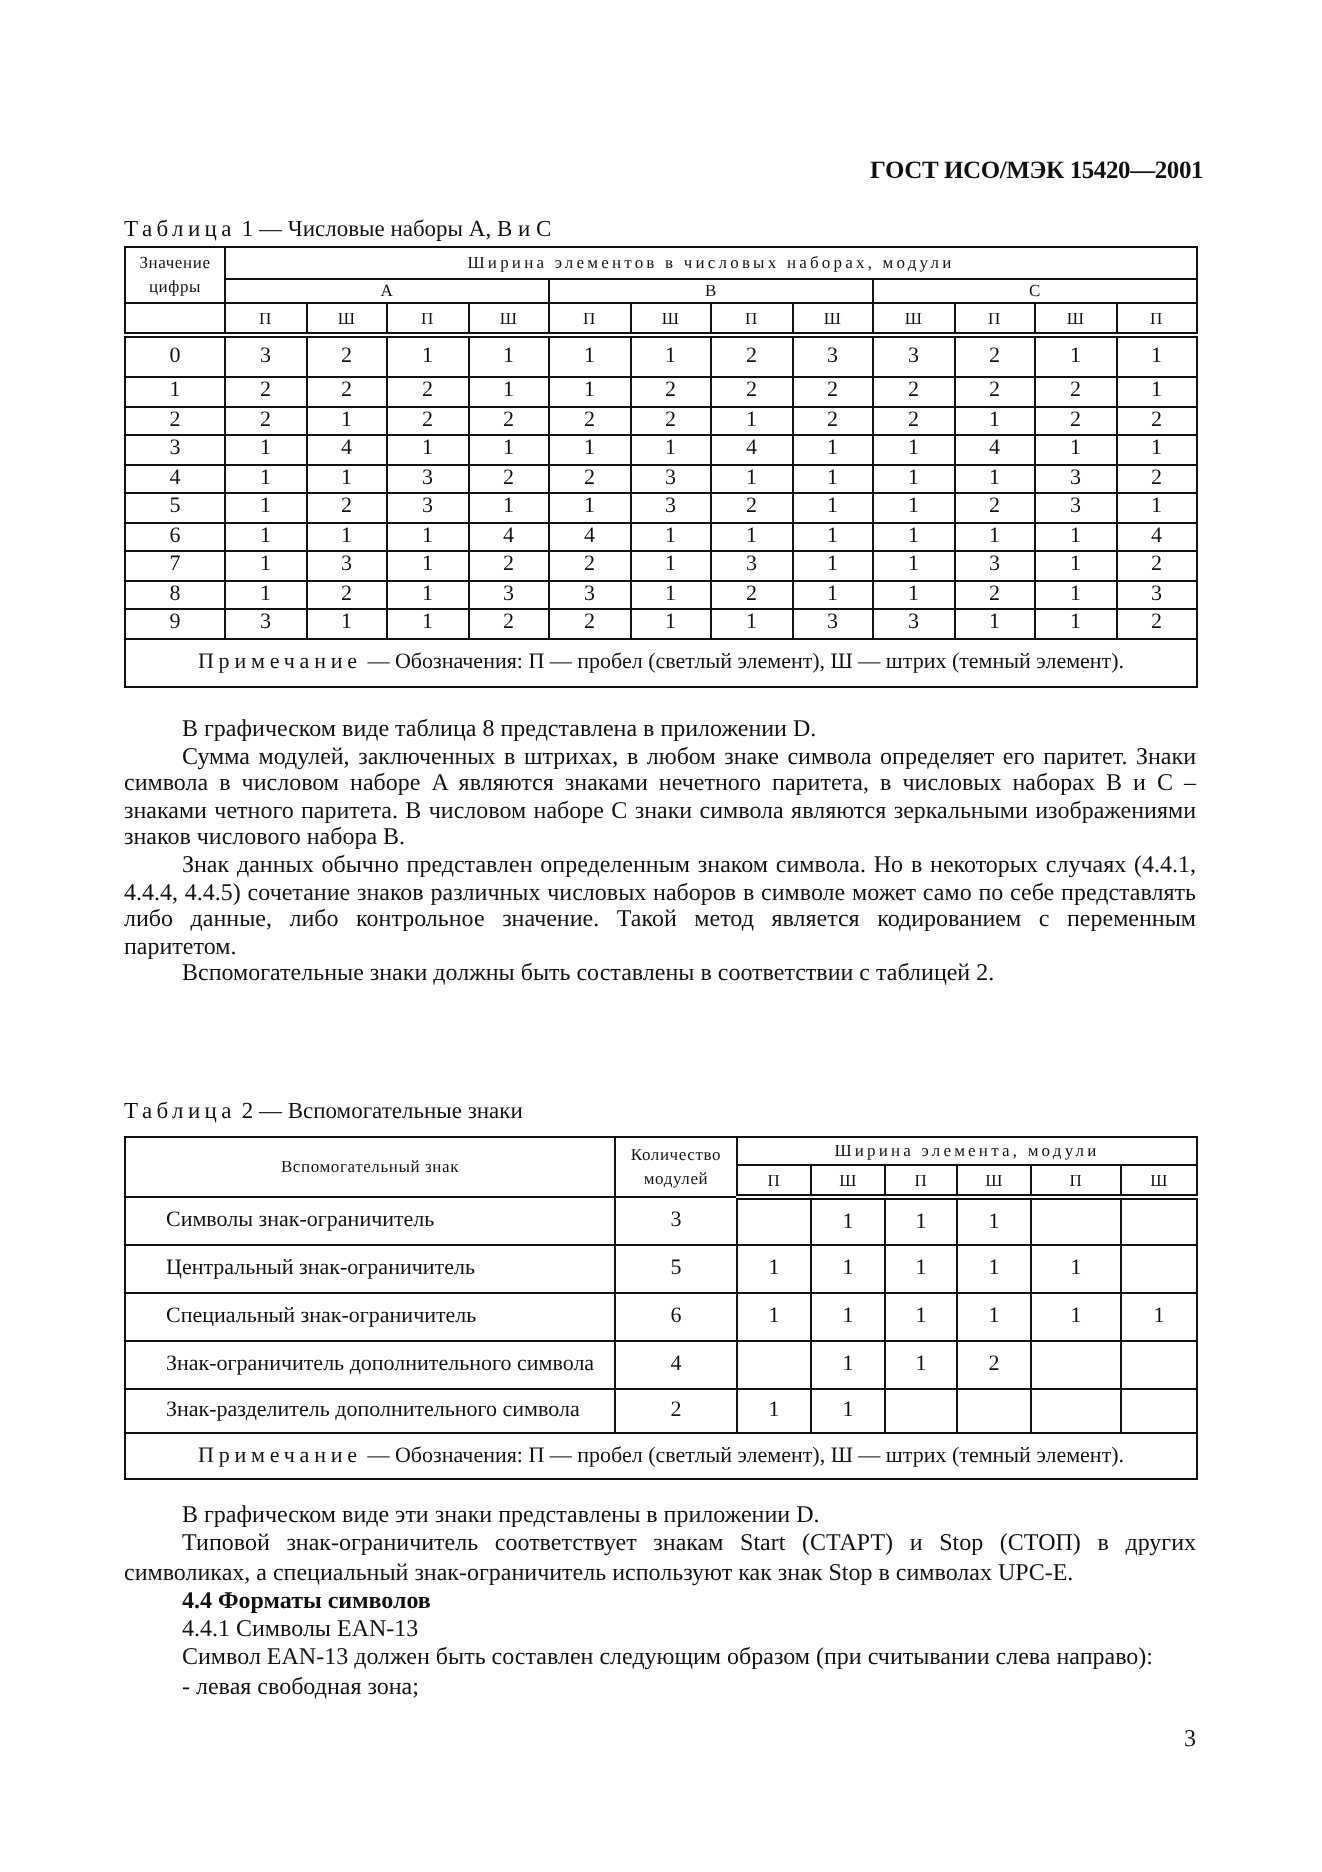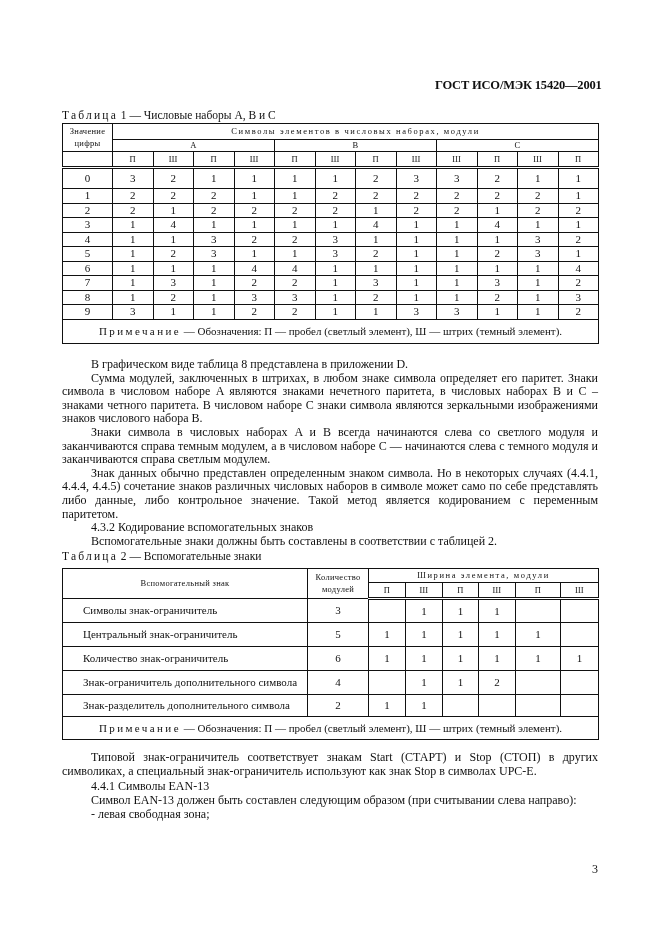--- a/index.html
+++ b/index.html
@@ -45,21 +45,21 @@
       <col style="width:40.5px">
       <col style="width:40.5px">
     <col style="width:40.5px">
       <col style="width:40.5px">
       <col style="width:40.5px">
       <col style="width:40.5px">
   </colgroup>
   <tbody>
       <tr style="height:16px">
     <td rowspan="2" class="small" style="line-height:1.35; padding:0 3px;">Значение цифры</td>
-    <td colspan="12" class="wide">Символы элементов в числовых наборах, модули</td>
+    <td colspan="12" class="wide">Ширина элементов в числовых наборах, модули</td>
   </tr>
   <tr style="height:12px">
     <td colspan="4" class="small">A</td>
     <td colspan="4" class="small">B</td>
     <td colspan="4" class="small">C</td>
   </tr>
   <tr class="dbl" style="height:16px">
     <td></td>
     <td class="small">П</td>
     <td class="small">Ш</td>
@@ -232,23 +232,21 @@
     <td colspan="13" class="note">
       <span class="sp">Примечание</span><span> — Обозначения: П — пробел (светлый элемент), Ш — штрих (темный элемент).</span>
     </td>
   </tr>
 </tbody>
   </table>
 
 <div class="body" style="top:358px;">
   <p>В графическом виде таблица 8 представлена в приложении D.</p>
   <p>Сумма модулей, заключенных в штрихах, в любом знаке символа определяет его паритет. Знаки символа в числовом наборе A являются знаками нечетного паритета, в числовых наборах B и C – знаками четного паритета. В числовом наборе C знаки символа являются зеркальными изображениями знаков числового набора B.</p>
-  <p>Знаки символа в числовых наборах A и B всегда начинаются слева со светлого модуля и заканчиваются справа темным модулем, а в числовом наборе C — начинаются слева с темного модуля и заканчиваются справа светлым модулем.</p>
   <p>Знак данных обычно представлен определенным знаком символа. Но в некоторых случаях (4.4.1, 4.4.4, 4.4.5) сочетание знаков различных числовых наборов в символе может само по себе представлять либо данные, либо контрольное значение. Такой метод является кодированием с переменным паритетом.</p>
-  <p>4.3.2 Кодирование вспомогательных знаков</p>
   <p>Вспомогательные знаки должны быть составлены в соответствии с таблицей 2.</p>
 </div>
 
 <div class="abs cap" style="left:62px; top:550px;">
   <span class="sp">Таблица</span><span> 2 — Вспомогательные знаки</span>
 </div>
 
 <table class="t" style="left:62px; top:568px; width:536px;">
   <colgroup>
     <col style="width:245px">
@@ -290,21 +288,21 @@
         <td class="lft">Центральный знак-ограничитель</td>
         <td>5</td>
         <td>1</td>
         <td>1</td>
         <td>1</td>
         <td>1</td>
         <td>1</td>
         <td></td>
       </tr>
       <tr style="height: 24px;">
-        <td class="lft">Количество знак-ограничитель</td>
+        <td class="lft">Специальный знак-ограничитель</td>
         <td>6</td>
         <td>1</td>
         <td>1</td>
         <td>1</td>
         <td>1</td>
         <td>1</td>
         <td>1</td>
       </tr>
       <tr style="height: 24px;">
         <td class="lft">Знак-ограничитель дополнительного символа</td>
@@ -330,19 +328,21 @@
   <tbody>
       <tr style="height:23px">
     <td colspan="8" class="note">
       <span class="sp">Примечание</span><span> — Обозначения: П — пробел (светлый элемент), Ш — штрих (темный элемент).</span>
     </td>
   </tr>
 </tbody>
   </table>
 
 <div class="body2" style="top:750px;">
+  <p>В графическом виде эти знаки представлены в приложении D.</p>
   <p>Типовой знак-ограничитель соответствует знакам Start (СТАРТ) и Stop (СТОП) в других символиках, а специальный знак-ограничитель используют как знак Stop в символах UPC-E.</p>
+  <p class="bold">4.4 Форматы символов</p>
   <p>4.4.1 Символы EAN-13</p>
   <p>Символ EAN-13 должен быть составлен следующим образом (при считывании слева направо):</p>
   <p>- левая свободная зона;</p>
 </div>
 
 <div class="abs pgnum">3</div>
 
 </body></html>

